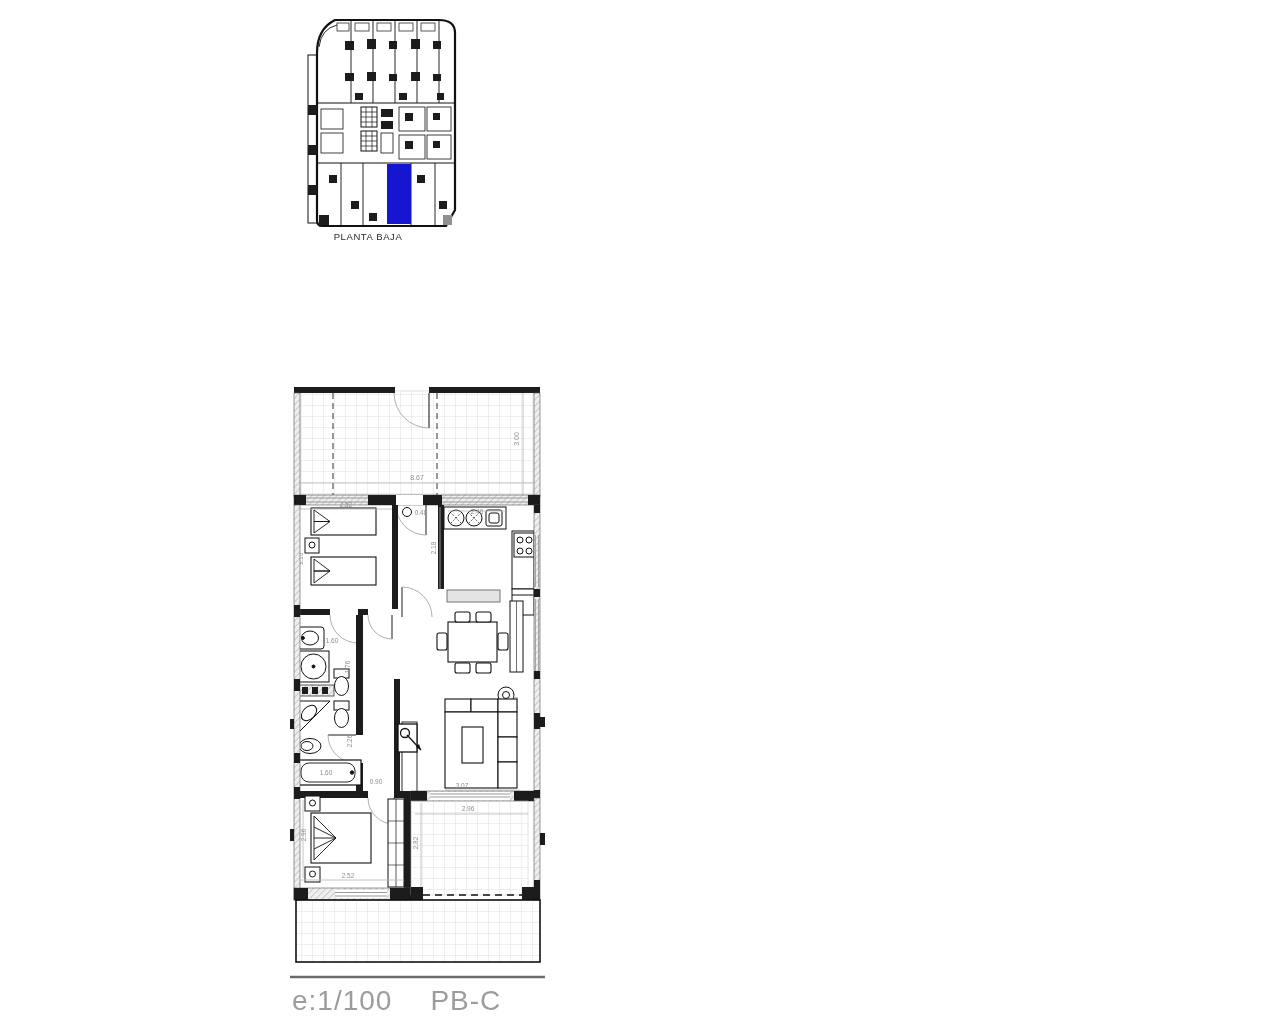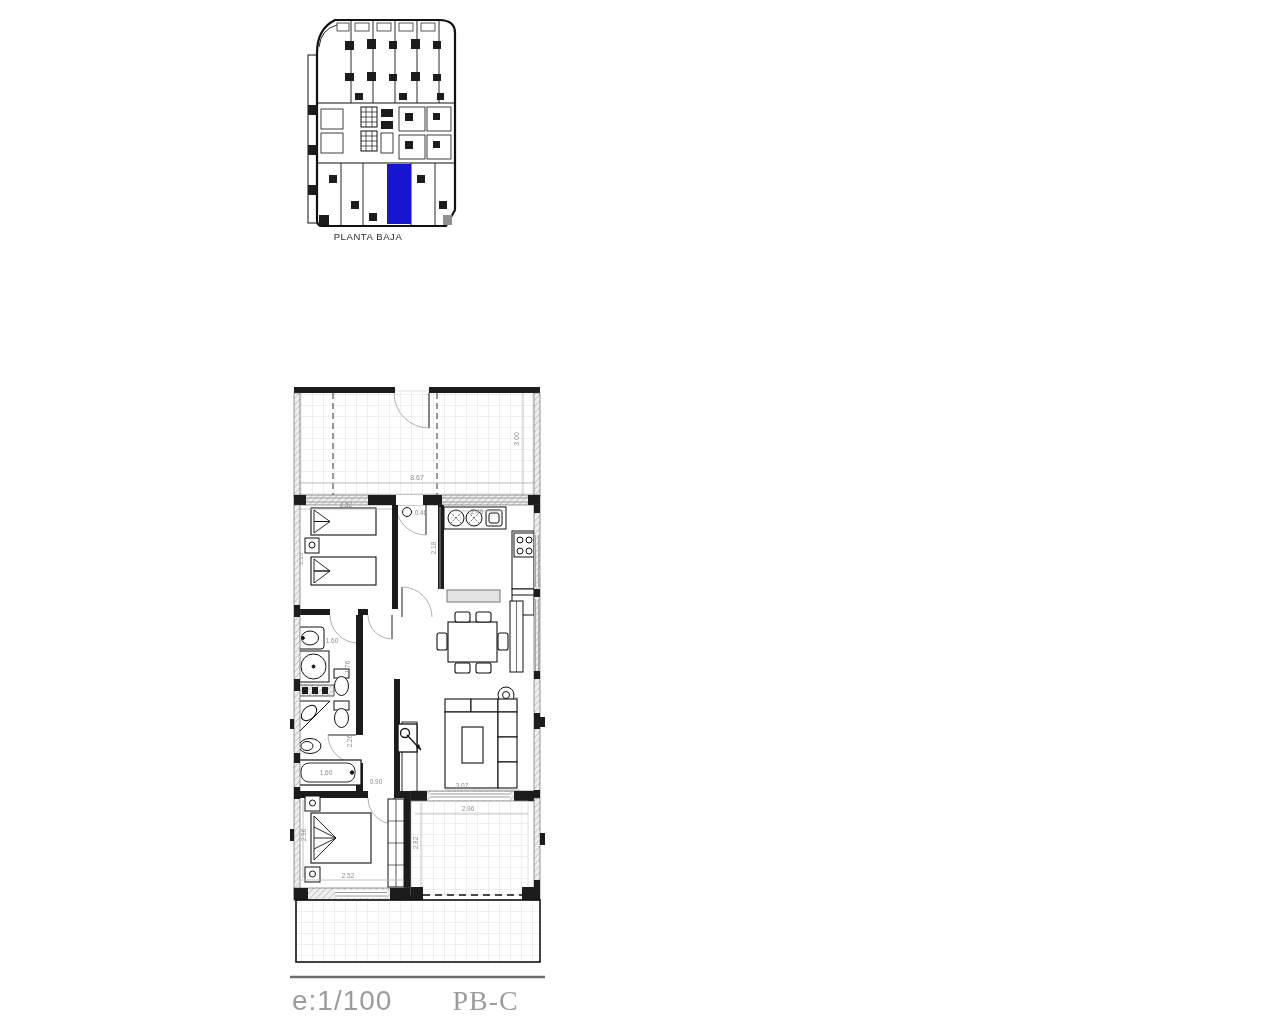--- a/index.html
+++ b/index.html
@@ -3,21 +3,21 @@
 <meta charset="utf-8">
 <style>
   html,body{margin:0;padding:0;background:#ffffff;}
   .canvas{position:relative;width:1211px;height:1024px;background:#fff;overflow:hidden;
           font-family:"Liberation Sans",sans-serif;}
   .overview-svg{position:absolute;left:305px;top:17px;width:156px;height:214px;}
   .overview-label{position:absolute;left:290px;top:231px;width:156px;text-align:center;
                   font-size:9.5px;letter-spacing:.6px;color:#2a2a2a;}
   .main-plan{position:absolute;left:290px;top:383px;width:255px;height:600px;}
   .scale-row{position:absolute;left:292px;top:985px;color:#9c9c9c;font-size:28px;letter-spacing:1px;}
-  .scale-row .unit{margin-left:60px;font-family:Liberation Serif, serif;}
+  .scale-row .unit{margin-left:38px;}
   svg text{font-family:"Liberation Sans",sans-serif;fill:#8f8f8f;}
   .dim{font-size:7px;}
   .dim-s{font-size:6.5px;}
 </style>
 </head>
 <body>
 
 <div class="canvas">
 
   <svg class="overview-svg" viewBox="0 0 156 214">

